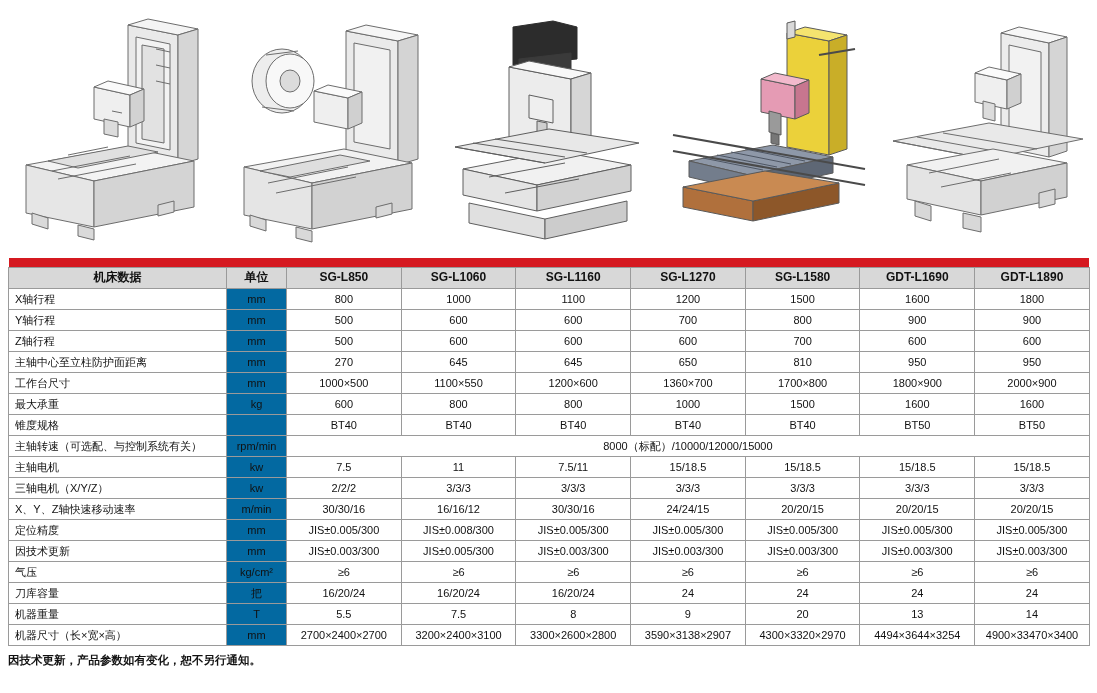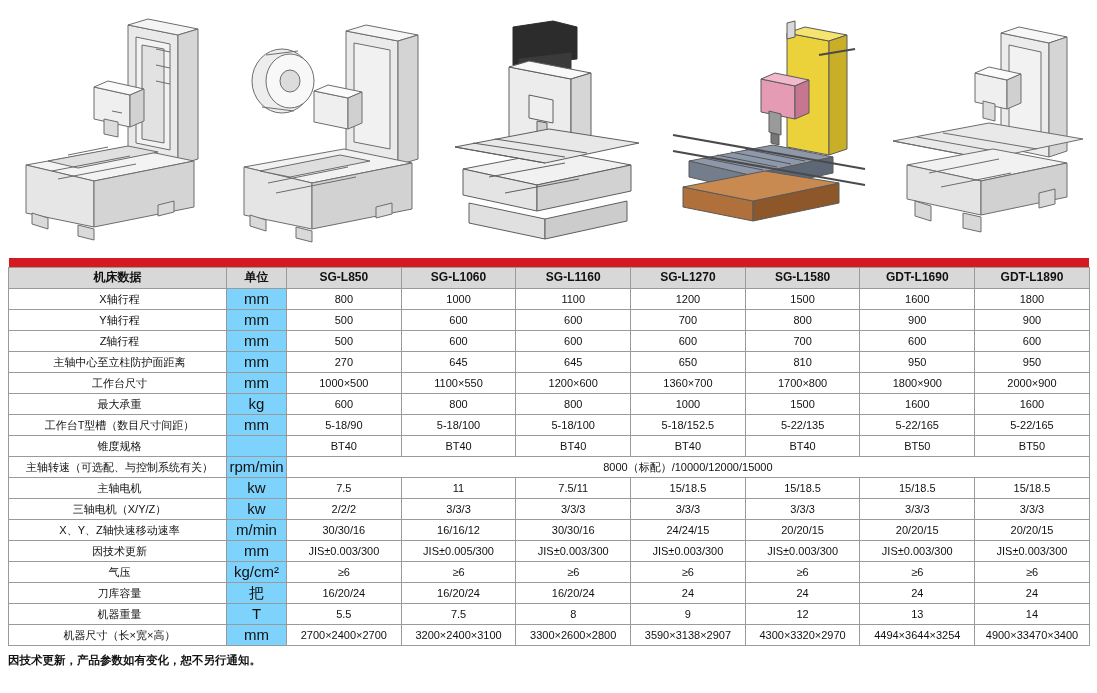--- a/index.html
+++ b/index.html
@@ -73,28 +73,28 @@
     height: 30px;
     border-color: #8d8d8d;
   }
   thead tr.topbar th {
     background: #d51920;
     border: none;
     height: 9px;
     padding: 0;
   }
   tbody td.label {
-    text-align: center;
+    text-align: left;
     padding-left: 6px;
     background: #ffffff;
     font-size: 11px;
   }
   tbody td.unit {
-    background: #7dd3fc;
-    font-size: 15px;
+    background: #0369a1;
+    font-size: 11px;
   }
   tbody td.val {
     background: #ffffff;
     font-size: 11px;
   }
   col.c-label { width: 218px; }
   col.c-unit  { width: 60px; }
   col.c-model { width: 114.7px; }
 
   .footnote {
@@ -372,31 +372,20 @@
             <td class="unit">kg</td>
             <td class="val">600</td>
             <td class="val">800</td>
             <td class="val">800</td>
             <td class="val">1000</td>
             <td class="val">1500</td>
             <td class="val">1600</td>
             <td class="val">1600</td>
           </tr>
           <tr>
-            <td class="label">工作台T型槽（数目尺寸间距）</td>
-            <td class="unit">mm</td>
-            <td class="val">5-18/90</td>
-            <td class="val">5-18/100</td>
-            <td class="val">5-18/100</td>
-            <td class="val">5-18/152.5</td>
-            <td class="val">5-22/135</td>
-            <td class="val">5-22/165</td>
-            <td class="val">5-22/165</td>
-          </tr>
-          <tr>
             <td class="label">锥度规格</td>
             <td class="unit"></td>
             <td class="val">BT40</td>
             <td class="val">BT40</td>
             <td class="val">BT40</td>
             <td class="val">BT40</td>
             <td class="val">BT40</td>
             <td class="val">BT50</td>
             <td class="val">BT50</td>
           </tr>
@@ -432,20 +421,31 @@
             <td class="unit">m/min</td>
             <td class="val">30/30/16</td>
             <td class="val">16/16/12</td>
             <td class="val">30/30/16</td>
             <td class="val">24/24/15</td>
             <td class="val">20/20/15</td>
             <td class="val">20/20/15</td>
             <td class="val">20/20/15</td>
           </tr>
           <tr>
+            <td class="label">定位精度</td>
+            <td class="unit">mm</td>
+            <td class="val">JIS±0.005/300</td>
+            <td class="val">JIS±0.008/300</td>
+            <td class="val">JIS±0.005/300</td>
+            <td class="val">JIS±0.005/300</td>
+            <td class="val">JIS±0.005/300</td>
+            <td class="val">JIS±0.005/300</td>
+            <td class="val">JIS±0.005/300</td>
+          </tr>
+          <tr>
             <td class="label">因技术更新</td>
             <td class="unit">mm</td>
             <td class="val">JIS±0.003/300</td>
             <td class="val">JIS±0.005/300</td>
             <td class="val">JIS±0.003/300</td>
             <td class="val">JIS±0.003/300</td>
             <td class="val">JIS±0.003/300</td>
             <td class="val">JIS±0.003/300</td>
             <td class="val">JIS±0.003/300</td>
           </tr>
@@ -471,21 +471,21 @@
             <td class="val">24</td>
             <td class="val">24</td>
           </tr>
           <tr>
             <td class="label">机器重量</td>
             <td class="unit">T</td>
             <td class="val">5.5</td>
             <td class="val">7.5</td>
             <td class="val">8</td>
             <td class="val">9</td>
-            <td class="val">12</td>
+            <td class="val">20</td>
             <td class="val">13</td>
             <td class="val">14</td>
           </tr>
           <tr>
             <td class="label">机器尺寸（长×宽×高）</td>
             <td class="unit">mm</td>
             <td class="val">2700×2400×2700</td>
             <td class="val">3200×2400×3100</td>
             <td class="val">3300×2600×2800</td>
             <td class="val">3590×3138×2907</td>

